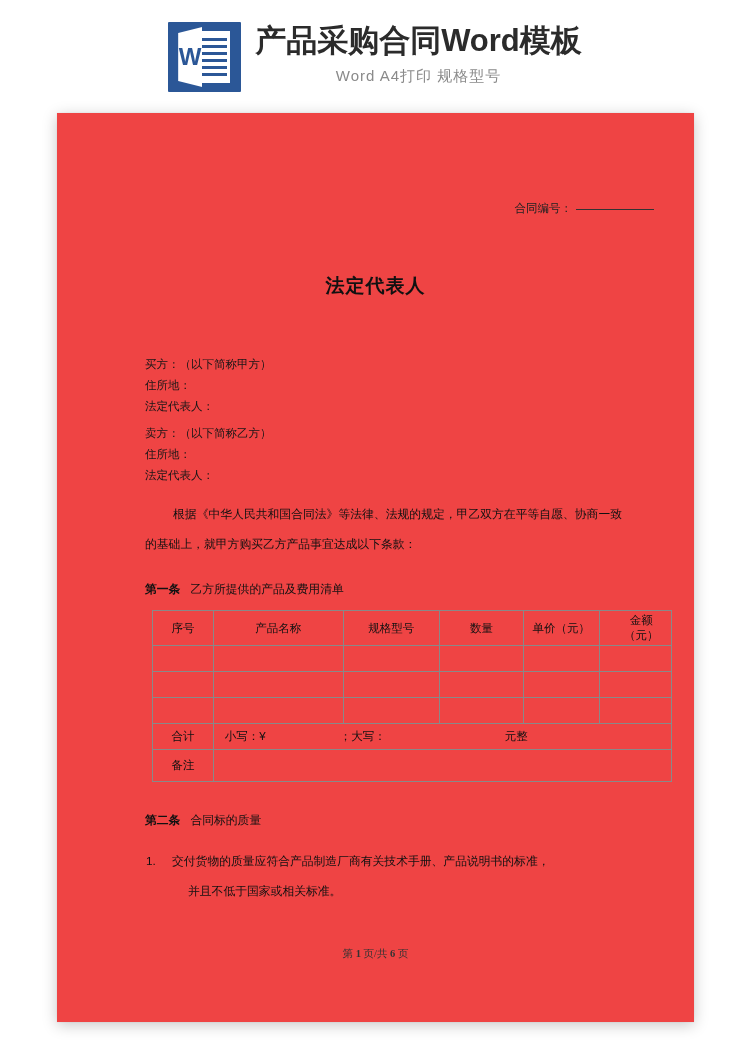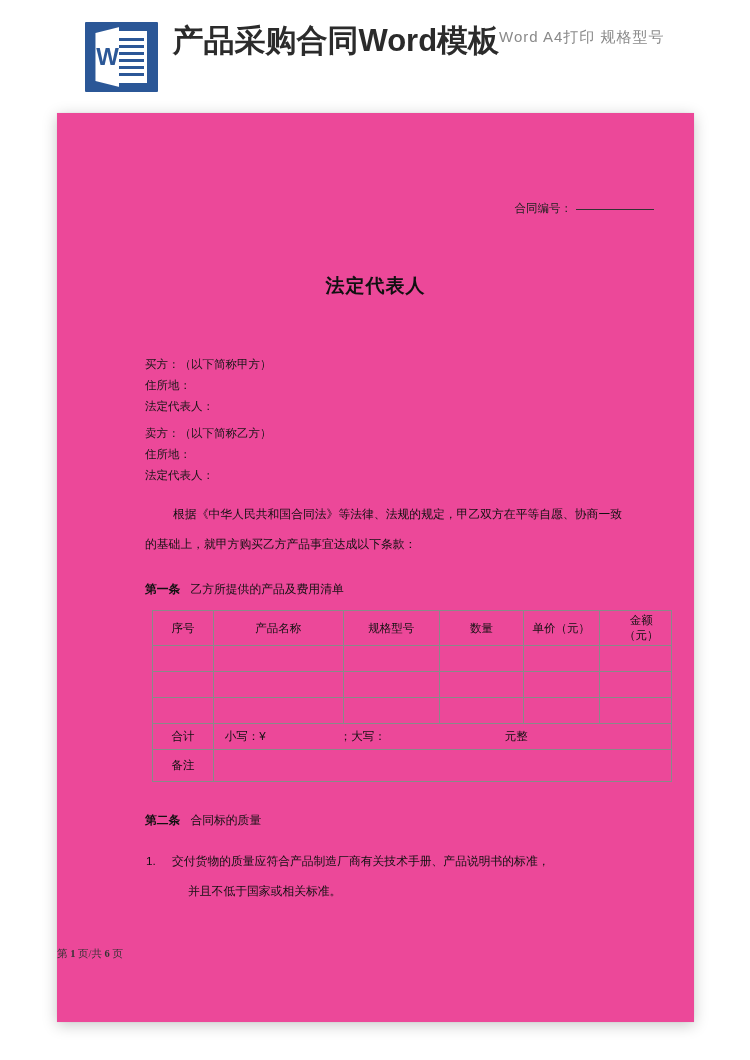--- a/index.html
+++ b/index.html
@@ -66,21 +66,21 @@
     left: 10px; top: 5px;
     width: 24px; height: 60px;
     color: #2b5797;
     font-weight: bold;
     font-size: 24px;
     display: flex;
     align-items: center;
     justify-content: center;
     font-family: "Liberation Sans", sans-serif;
   }
-  .banner-text { display: flex; flex-direction: row; }
+  .banner-text { display: flex; flex-direction: column; }
   .banner-title {
     font-size: 31px;
     font-weight: bold;
     color: #2b2b2b;
     line-height: 1.25;
     letter-spacing: 0px;
     white-space: nowrap;
   }
   .banner-sub {
     font-size: 15px;
@@ -91,21 +91,21 @@
     white-space: nowrap;
   }
 
   
   .page-wrap {
     position: absolute;
     left: 57px;
     top: 113px;
     width: 637px;
     height: 909px;
-    background: #ec4899;
+    background: #ef4444;
     box-shadow: 0 3px 14px rgba(0,0,0,0.22), 0 0 1px rgba(0,0,0,0.12);
   }
   .doc {
     position: absolute;
     left: 0; top: 0;
     width: 637px;
     height: 909px;
     padding: 0 40px;
     color: #1a1a1a;
   }
@@ -214,20 +214,21 @@
     color: #111;
     text-align: justify;
   }
   .sub-item .num { position: absolute; left: -26px; top: 0; }
   .sub-item .l2 { display: block; padding-left: 16px; }
 
   .footer-page {
     position: absolute;
     left: 0; right: 0;
     bottom: 61px;
+    text-align: center;
     font-size: 10.5px;
     color: #333;
     font-family: "Liberation Serif", serif;
   }
   .footer-page b { font-weight: bold; }
 </style>
 </head>
 <body>
 
 <div class="banner">

